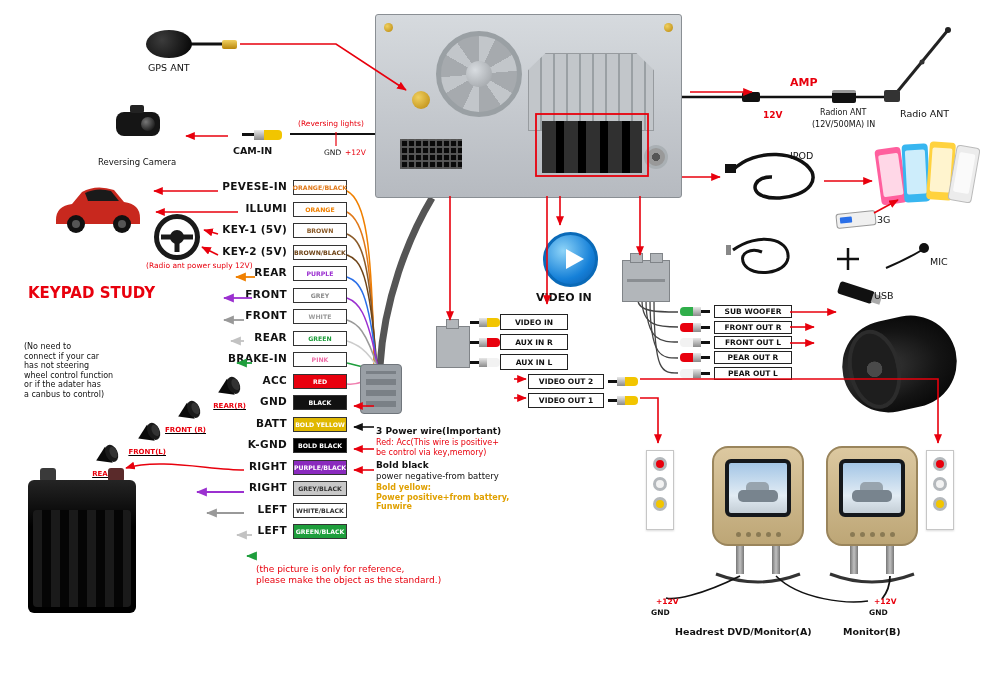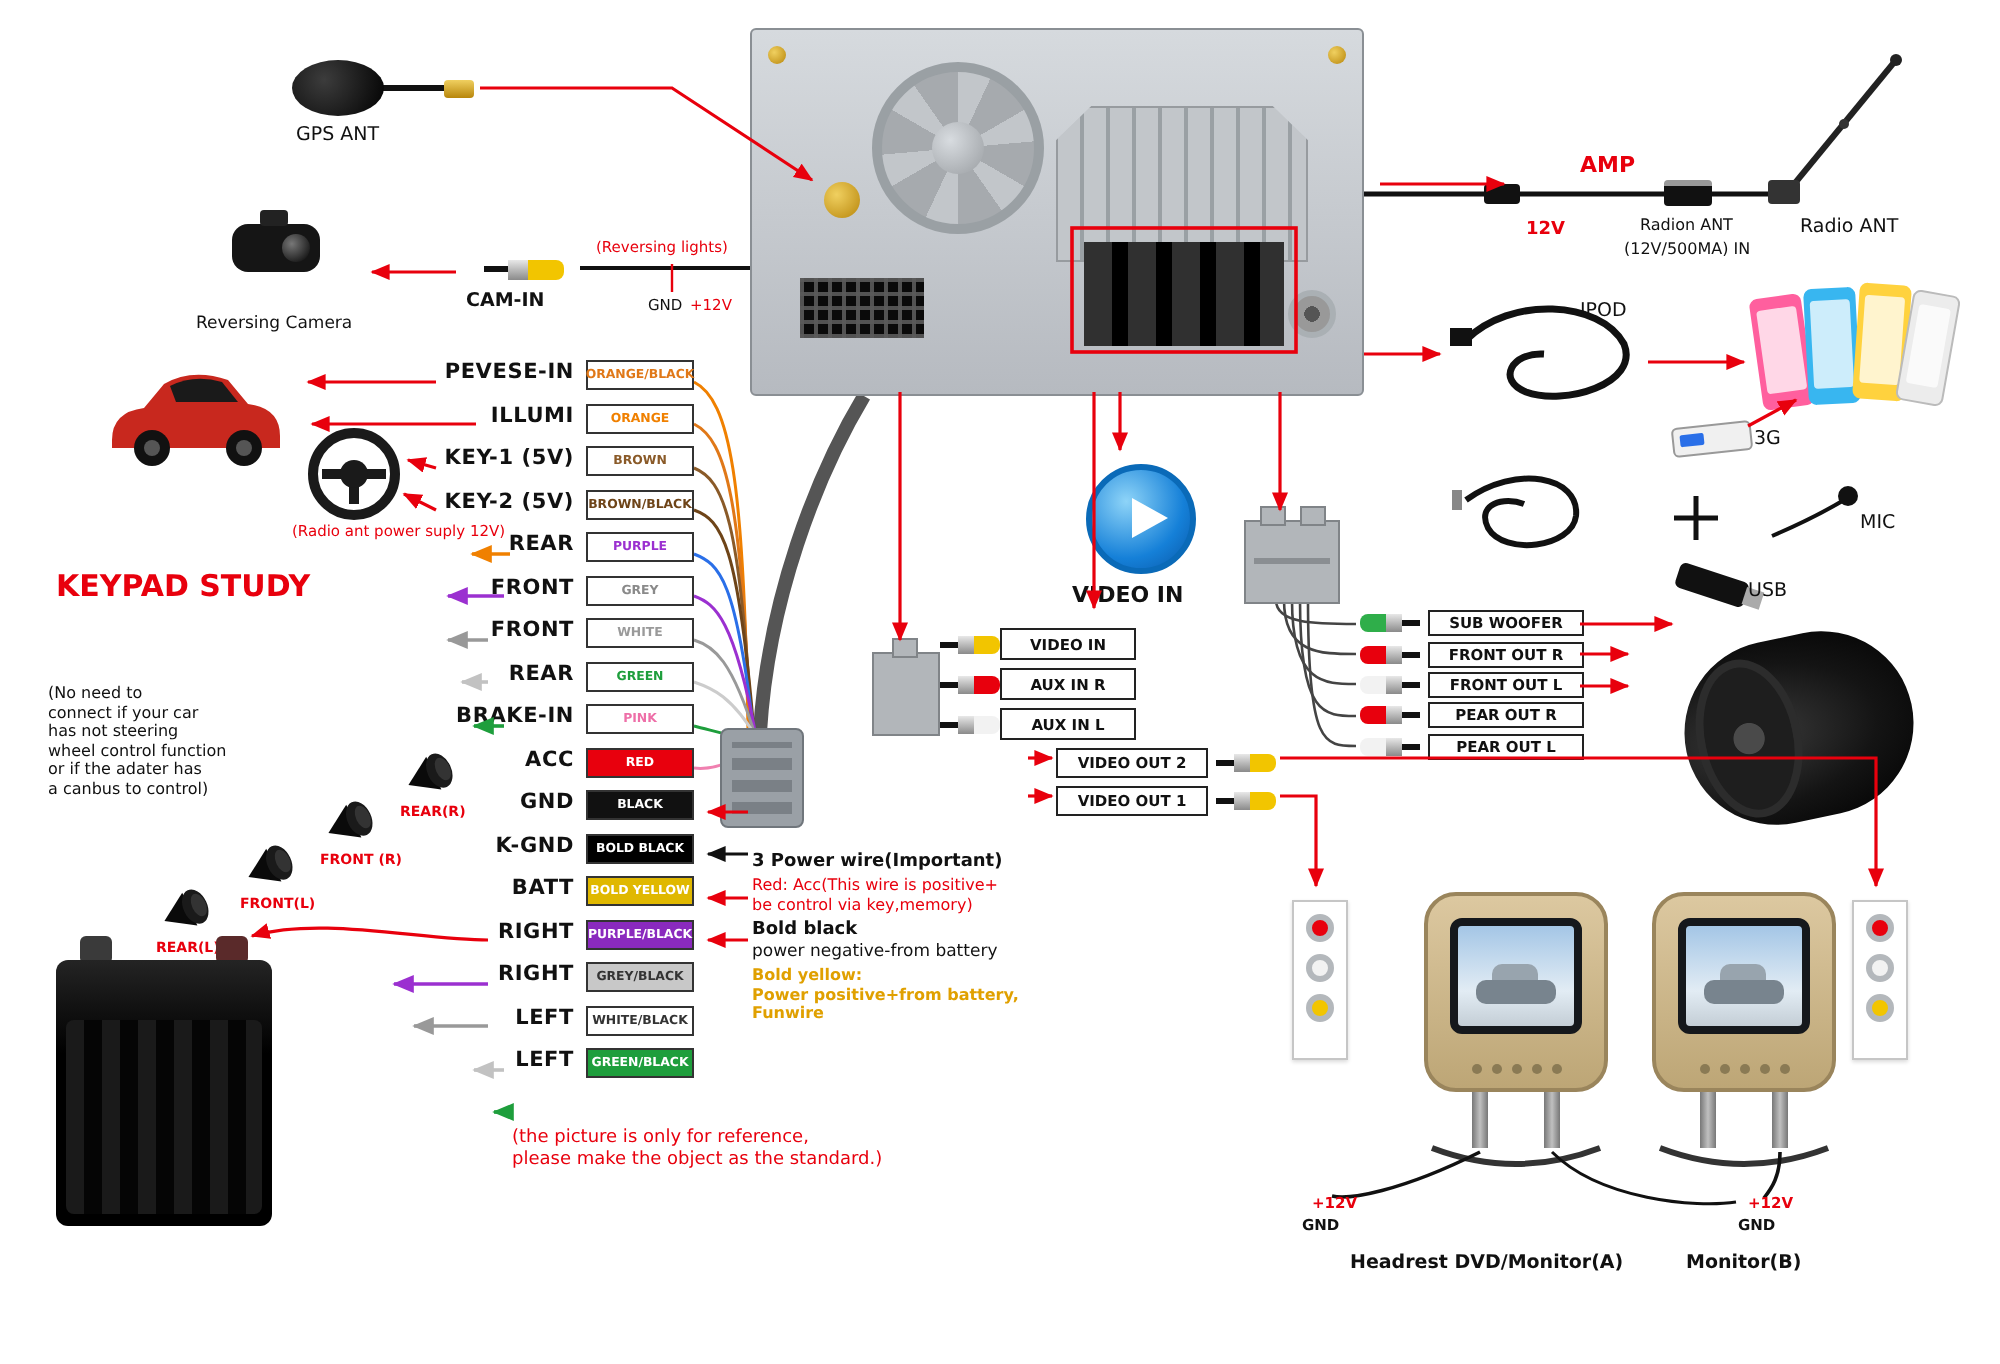--- a/index.html
+++ b/index.html
@@ -68,21 +68,21 @@
           background:linear-gradient(#a4c6e6,#e2ecf4 65%,#c4ced6);border:4px solid #15181c;border-radius:6px;box-sizing:border-box;}
   .mcar{position:absolute;left:9px;top:27px;width:40px;height:12px;background:#78848e;border-radius:5px;}
   .mcab{position:absolute;left:17px;top:19px;width:23px;height:10px;background:#98a4ae;border-radius:5px 5px 0 0;}
   .btns{position:absolute;left:22px;bottom:7px;display:flex;gap:5px;}
   .btns i{width:5px;height:5px;border-radius:50%;background:#8a7a54;display:block;}
   .post{position:absolute;width:8px;height:28px;background:linear-gradient(90deg,#777,#c0c0c0,#777);}
 
   .phone{position:absolute;border-radius:4px;}
   .phone .scr{position:absolute;left:3px;top:6px;right:3px;bottom:8px;background:rgba(255,255,255,.75);border-radius:2px;}
 
-  .speaker{position:absolute;width:46px;text-align:left;}
+  .speaker{position:absolute;width:46px;text-align:right;text-decoration:underline;}
   .splabel{font-size:7px;font-weight:bold;color:#e8000d;}
 </style>
 </head>
 <body>
 
 <div id="stage">
 
   <svg class="overlay" width="1000" height="682">
 
     <path d="M190,44 H222" stroke="#111" stroke-width="3" fill="none"></path>
@@ -268,26 +268,26 @@
       </div>
       <div class="hrow">
         <span class="hlabel">ACC</span>
         <span class="hbox" style="color: rgb(255, 255, 255); background: rgb(232, 0, 13);">RED</span>
       </div>
       <div class="hrow">
         <span class="hlabel">GND</span>
         <span class="hbox" style="color: rgb(255, 255, 255); background: rgb(17, 17, 17);">BLACK</span>
       </div>
       <div class="hrow">
+        <span class="hlabel">BATT</span>
+        <span class="hbox" style="color: rgb(255, 255, 255); background: rgb(224, 184, 0);">BOLD YELLOW</span>
+      </div>
+      <div class="hrow">
         <span class="hlabel">K-GND</span>
         <span class="hbox" style="color: rgb(255, 255, 255); background: rgb(0, 0, 0);">BOLD BLACK</span>
-      </div>
-      <div class="hrow">
-        <span class="hlabel">BATT</span>
-        <span class="hbox" style="color: rgb(255, 255, 255); background: rgb(224, 184, 0);">BOLD YELLOW</span>
       </div>
       <div class="hrow">
         <span class="hlabel">RIGHT</span>
         <span class="hbox" style="color: rgb(255, 255, 255); background: rgb(138, 42, 190);">PURPLE/BLACK</span>
       </div>
       <div class="hrow">
         <span class="hlabel">RIGHT</span>
         <span class="hbox" style="color: rgb(51, 51, 51); background: rgb(200, 200, 200);">GREY/BLACK</span>
       </div>
       <div class="hrow">

